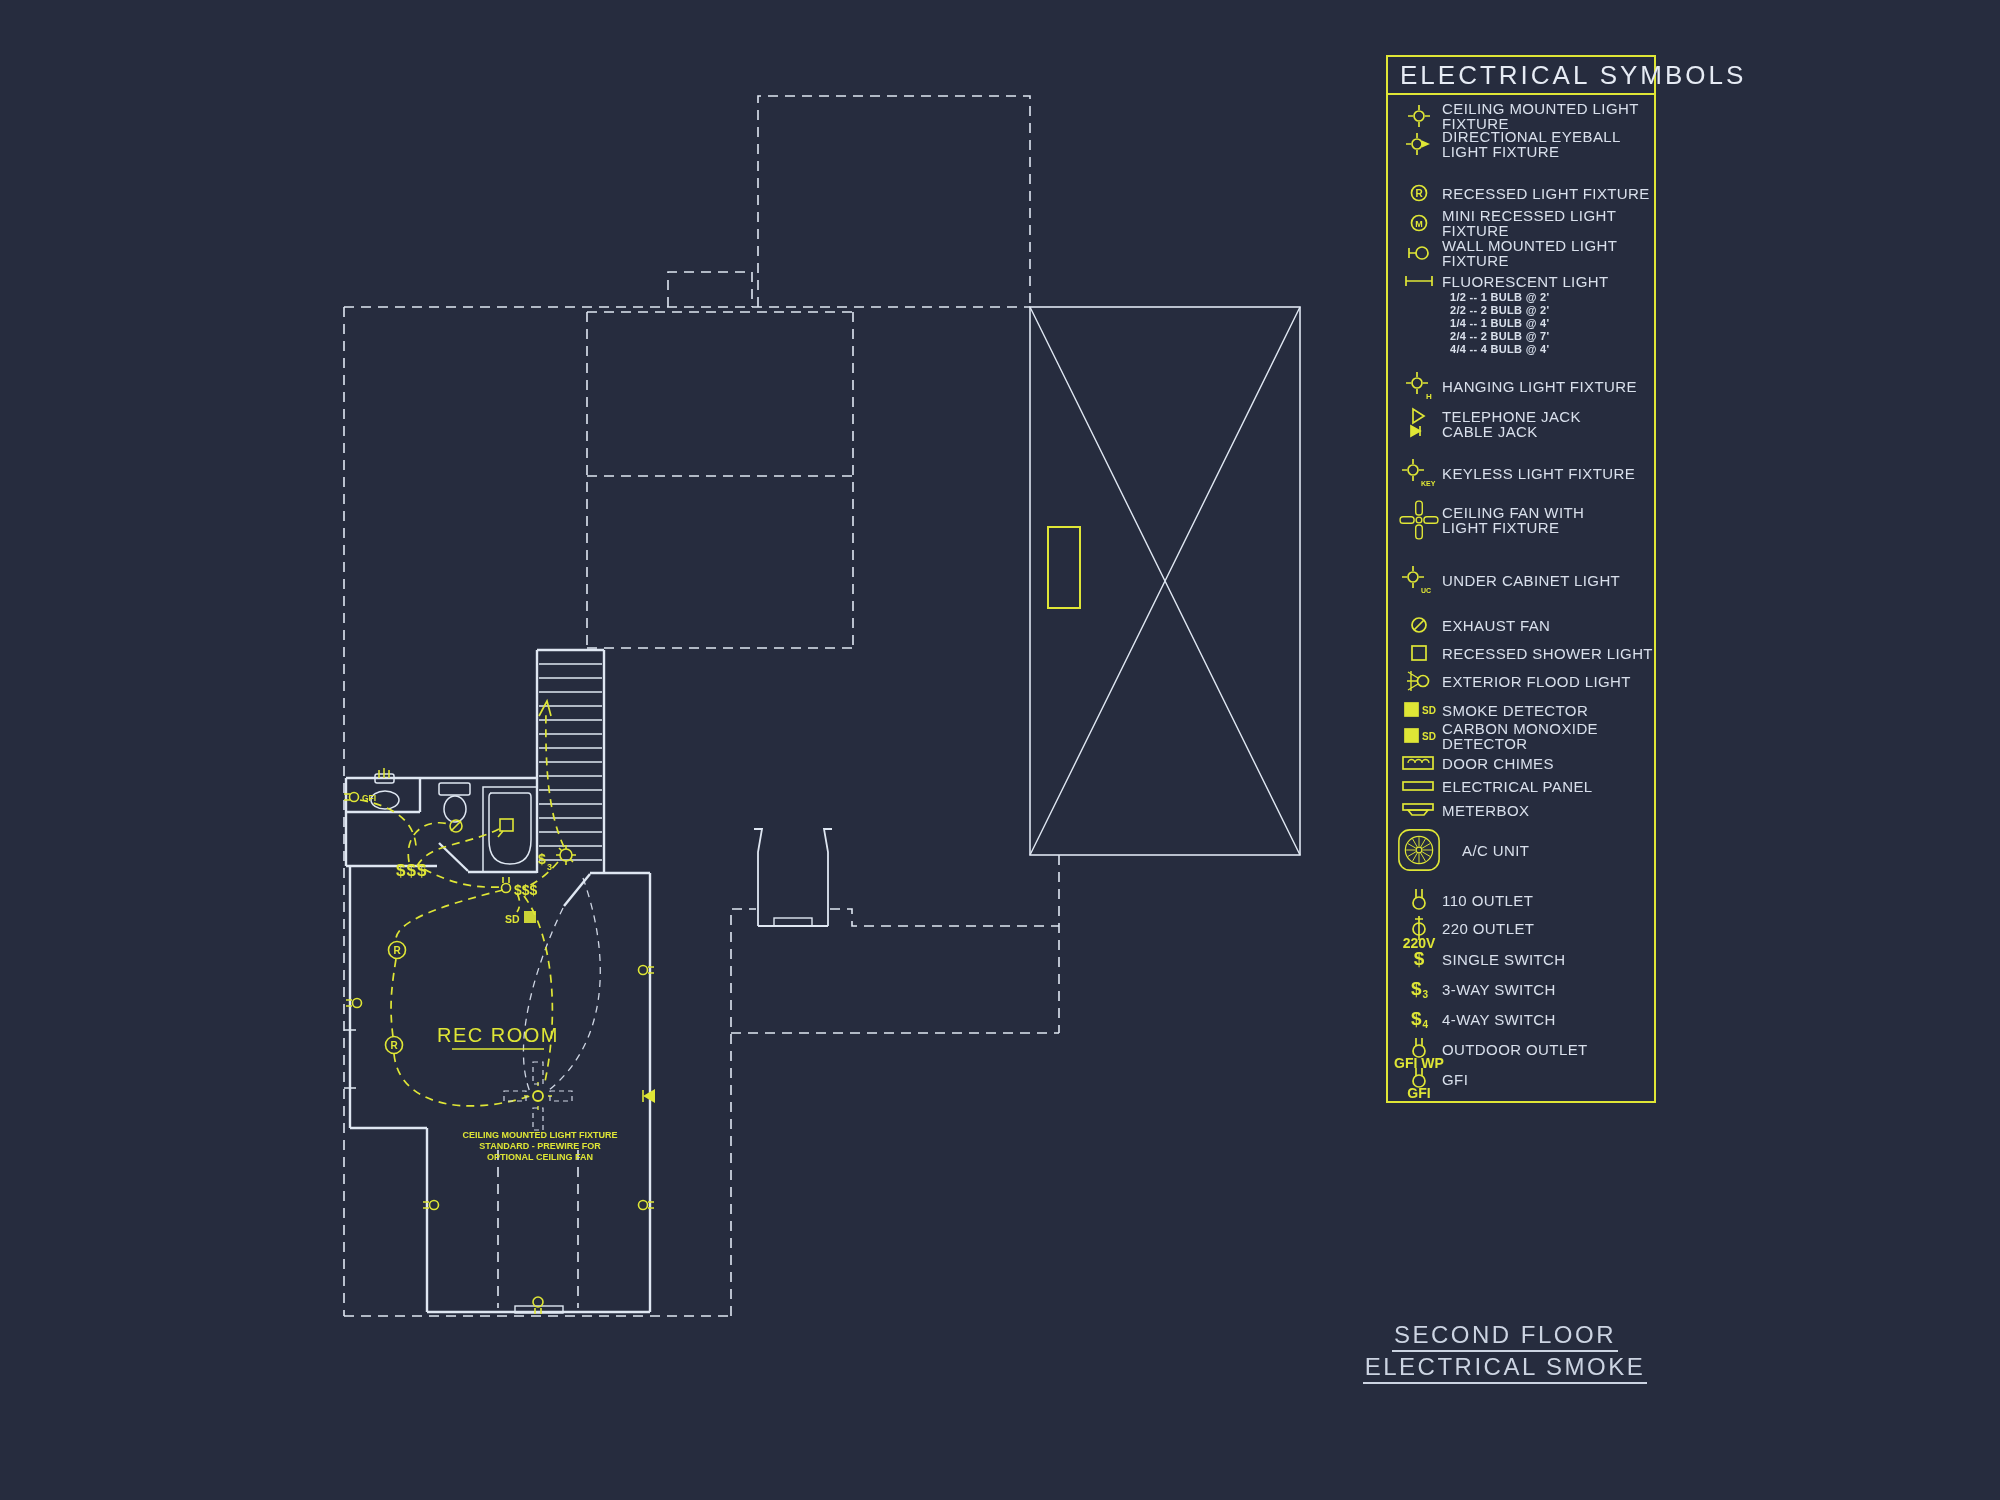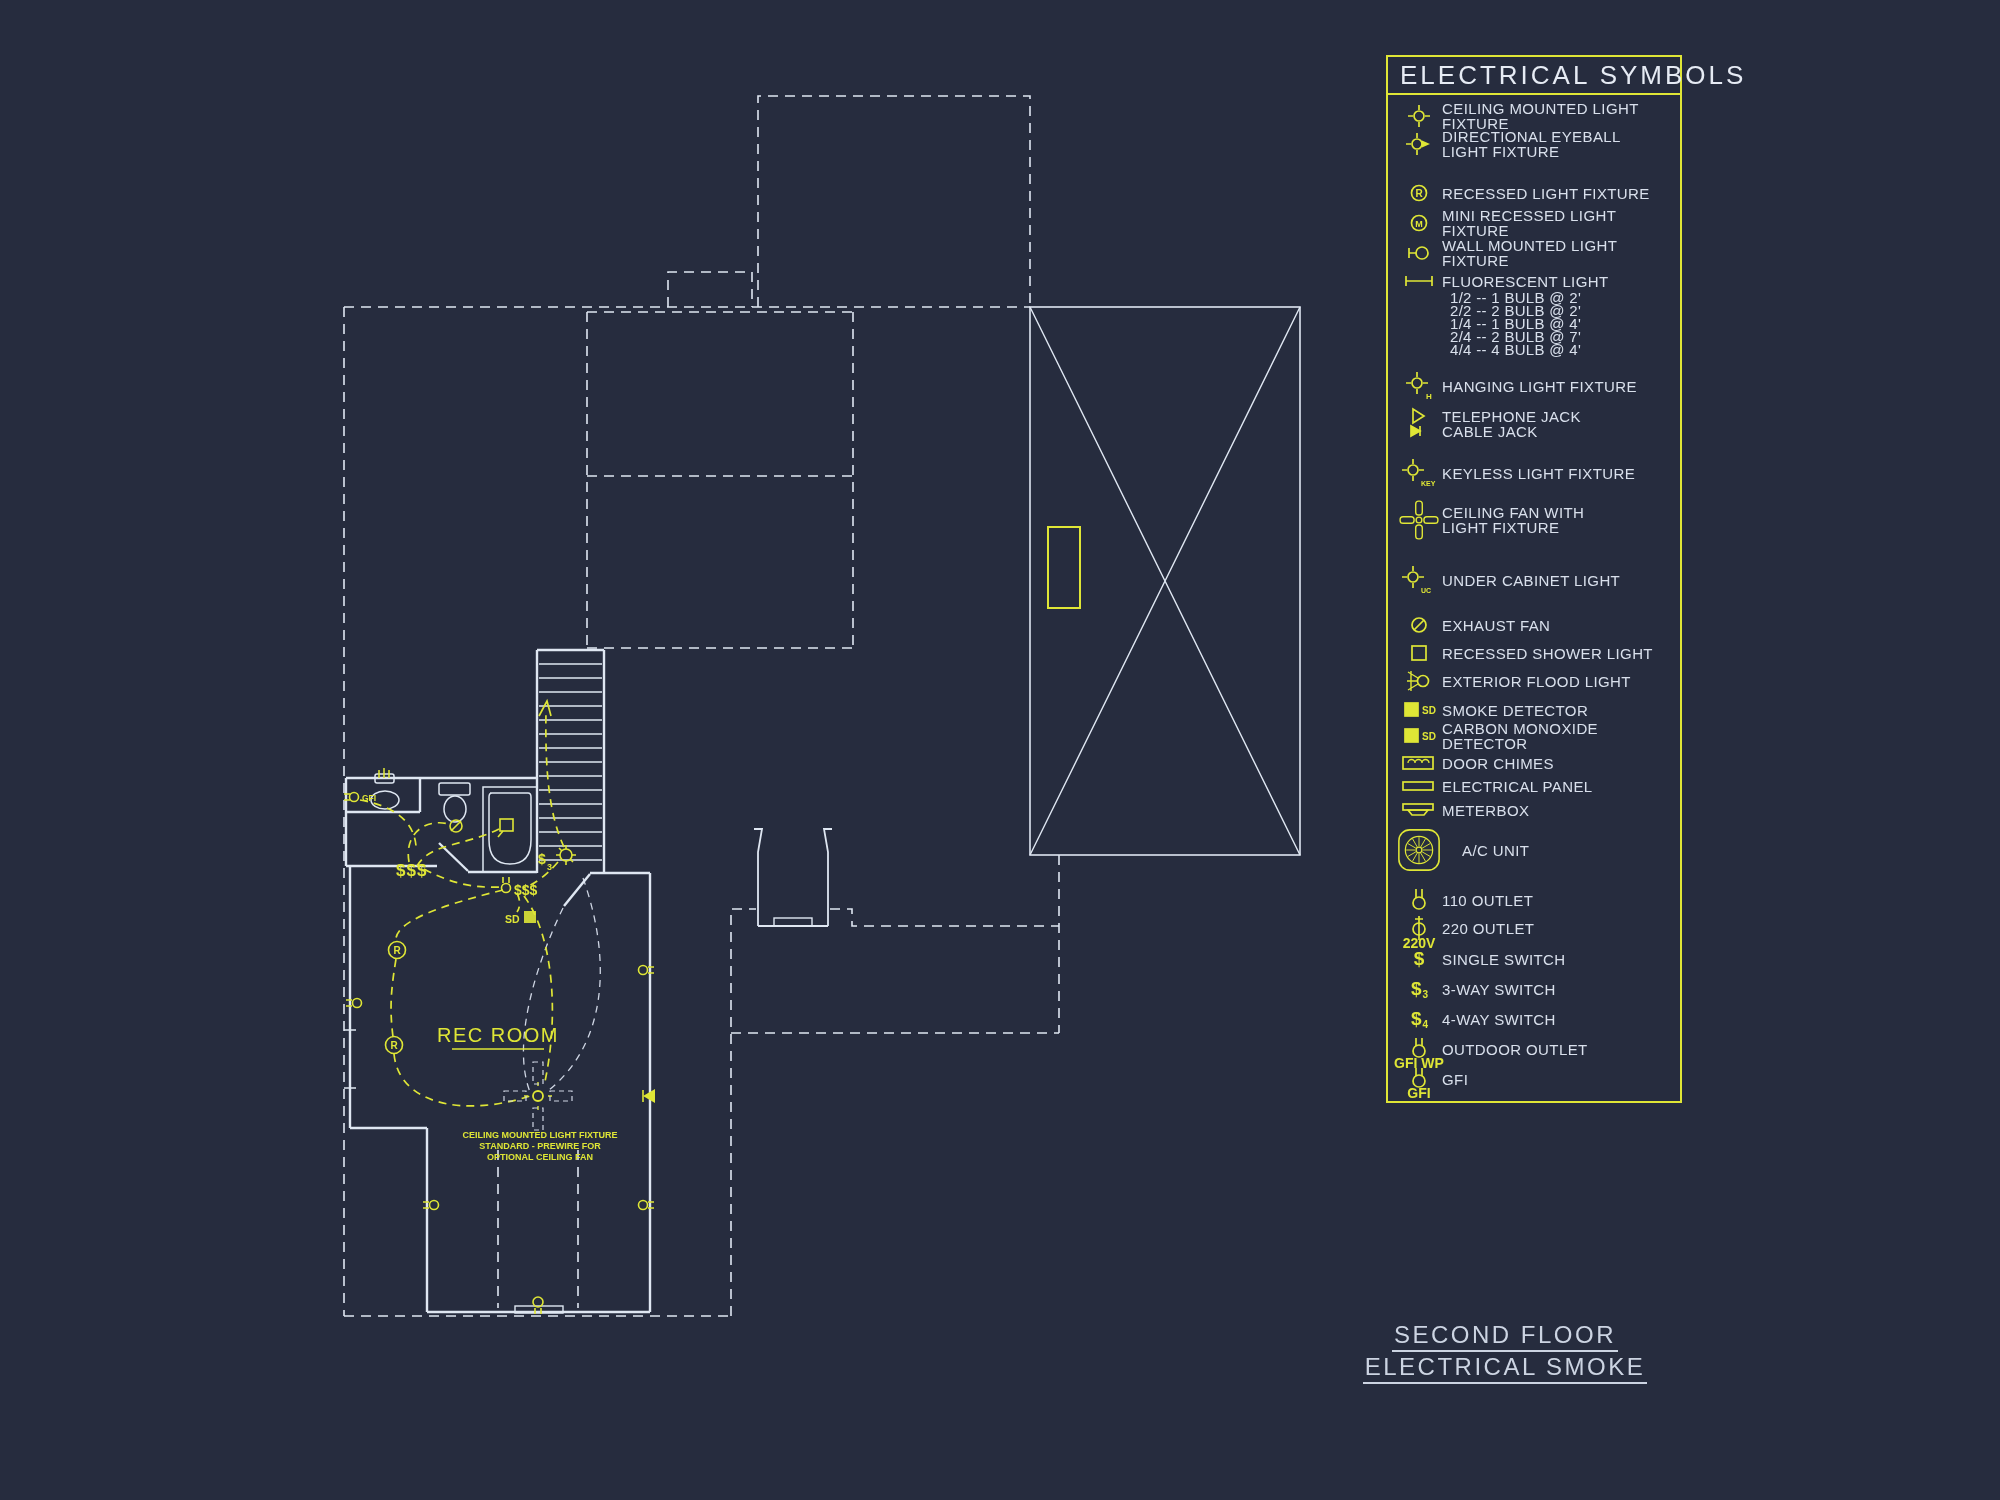--- a/index.html
+++ b/index.html
@@ -1,32 +1,32 @@
 <!DOCTYPE html>
 <html><head>
 <meta charset="utf-8">
 <style>
   html,body{margin:0;padding:0;background:#1c2232;}
   #canvas{position:relative;width:2000px;height:1500px;background:#262c3e;overflow:hidden;
           font-family:"Liberation Sans", sans-serif;}
   svg{display:block;}
   .plan-svg{position:absolute;left:0;top:0;}
   
-  #legend{position:absolute;left:1386px;top:55px;width:296px;height:1048px;
+  #legend{position:absolute;left:1386px;top:55px;width:270px;height:1048px;
           border:2px solid #dfe636;box-sizing:border-box;}
   #legend .titlebar{height:36px;border-bottom:2px solid #dfe636;display:flex;align-items:center;
           padding-left:12px;color:#e6ebf4;font-size:26px;letter-spacing:3px;white-space:nowrap;}
   .lrow{position:absolute;left:8px;display:flex;align-items:center;height:26px;}
   .lrow .sym{width:46px;display:flex;justify-content:center;align-items:center;position:relative;flex:none;}
   .lrow .lbl{color:#d9e0ec;font-size:15px;letter-spacing:0.4px;white-space:pre-line;line-height:15px;}
   .lrow .sub{position:absolute;left:50%;transform:translateX(-50%);bottom:-9px;color:#dfe636;
              font-size:14px;font-weight:bold;white-space:nowrap;}
   .dollar{color:#dfe636;font-size:19px;font-weight:bold;line-height:16px;}
   .dsub{color:#dfe636;font-size:10px;font-weight:bold;position:relative;top:5px;left:1px;}
-  .fvars{position:absolute;left:62px;top:234px;color:#d9e0ec;font-size:15px;font-weight:normal;
+  .fvars{position:absolute;left:62px;top:234px;color:#d9e0ec;font-size:11px;font-weight:bold;
          line-height:13px;letter-spacing:0.3px;}
   .icon{stroke:#dfe636;fill:none;stroke-width:1.7;}
   .icon text{stroke:none;fill:#dfe636;font-family:"Liberation Sans",sans-serif;font-weight:bold;}
   
   #titleblock{position:absolute;left:1320px;top:1320px;width:370px;text-align:center;
               color:#ccd4e2;font-size:24px;letter-spacing:2.5px;line-height:29px;}
   #titleblock span{border-bottom:2px solid #ccd4e2;padding:0 2px 1px 2px;display:inline-block;}
 </style>
 </head>
 <body>

